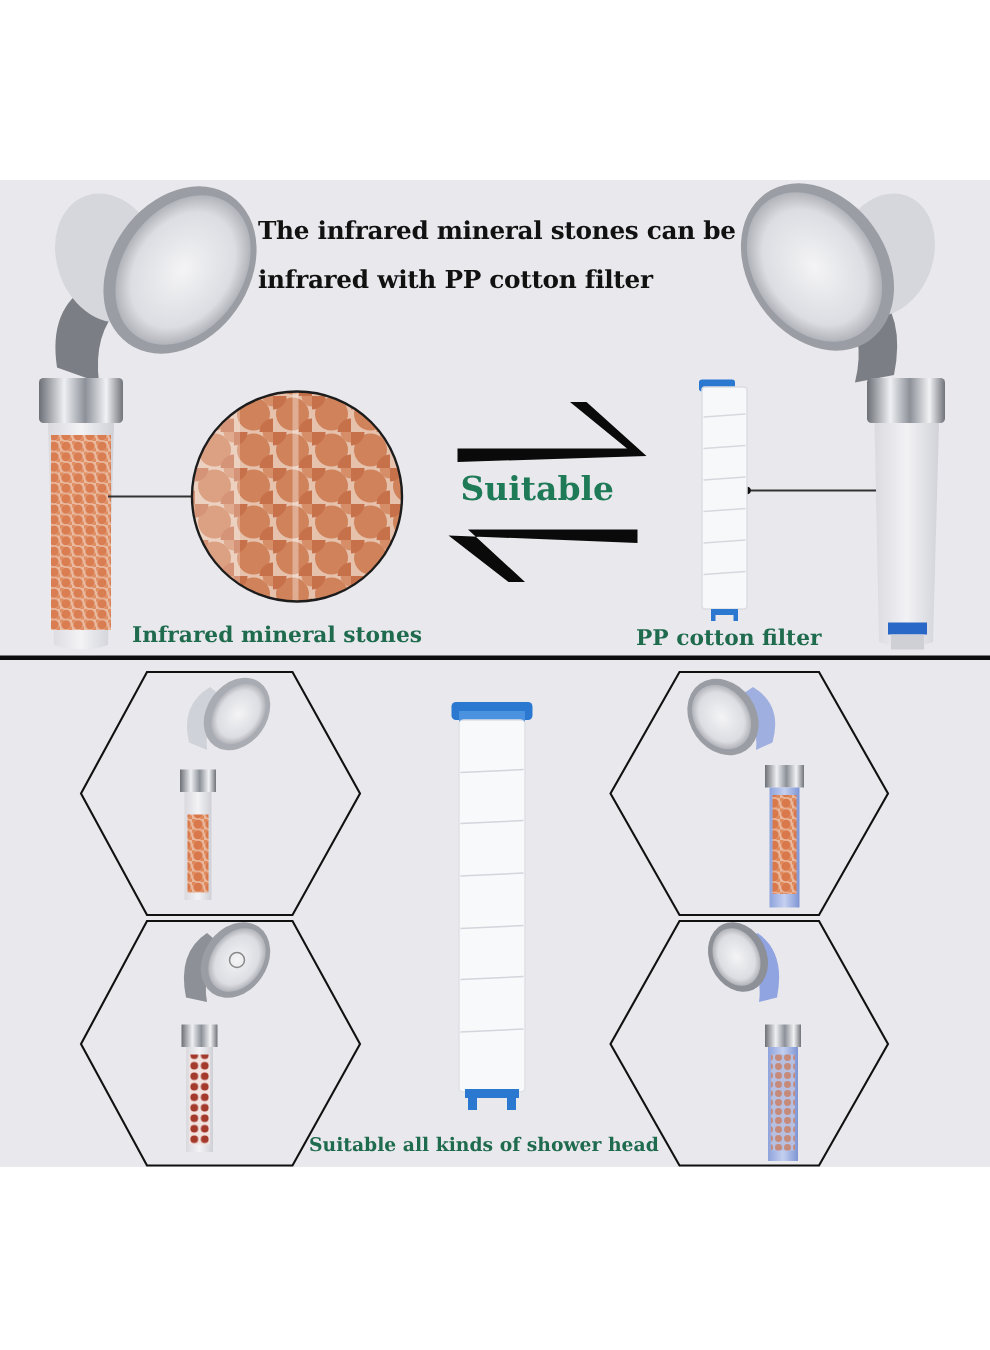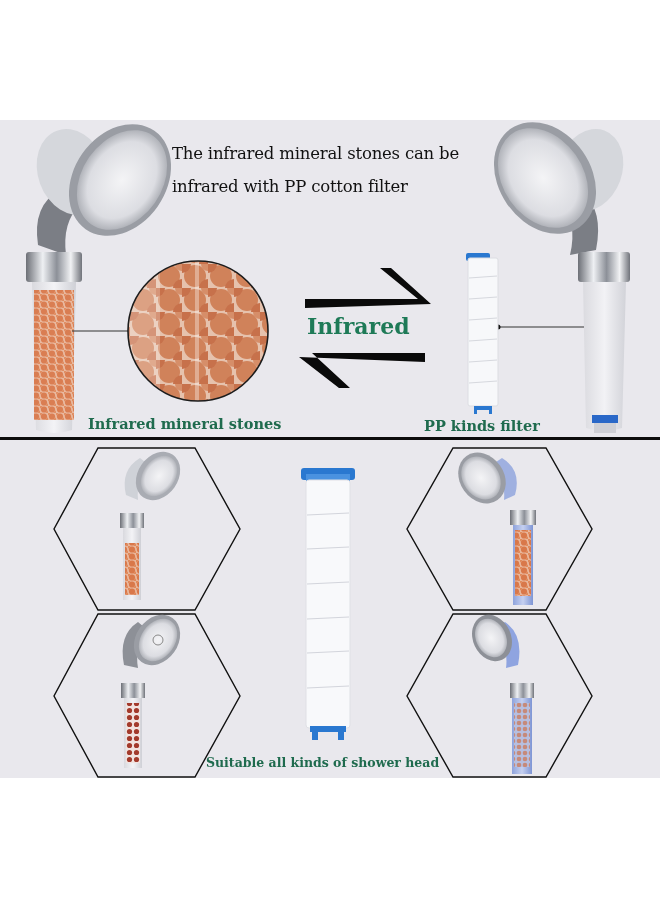--- a/index.html
+++ b/index.html
@@ -1,18 +1,18 @@
 <!DOCTYPE html>
 <html><head>
 <meta charset="utf-8">
 <style>
   html, body { margin:0; padding:0; background:#ffffff; }
   body { width:660px; height:900px; position:relative; overflow:hidden; font-family:"DejaVu Serif", serif; }
   .panel { position:absolute; left:0; top:120px; width:660px; height:658px; background:#e9e8ed; }
-  .headline { position:absolute; left:172px; font-family:"DejaVu Serif", serif; font-weight:normal; font-size:16.5px; color:#111; white-space:nowrap; letter-spacing:-0.2px; }
+  .headline { position:absolute; left:172px; font-family:"DejaVu Serif", serif; font-weight:bold; font-size:16.5px; color:#111; white-space:nowrap; letter-spacing:-0.2px; }
   .green-label { position:absolute; font-family:"DejaVu Serif", serif; font-weight:bold; color:#1f6b4e; white-space:nowrap; }
   .divider { position:absolute; left:0; top:437px; width:660px; height:3px; background:#0c0c0c; }
   svg { position:absolute; overflow:visible; }
 </style>
 </head>
 <body>
 
 <div class="panel"></div>
 
 <svg width="660" height="440" style="left:0;top:0">
@@ -111,23 +111,23 @@
   <rect x="474" y="406" width="3" height="8" fill="#2a78d0"></rect>
   <rect x="489" y="406" width="3" height="8" fill="#2a78d0"></rect>
 
   <path d="M305 299 L418 299 L380 268 L391 268 L431 304 L305 308 Z" fill="#0a0a0a"></path>
   <path d="M425 353 L312 353 L350 388 L339 388 L299 357 L425 362 Z" fill="#0a0a0a"></path>
 </svg>
 
 <div class="headline" style="top:144px">The infrared mineral stones can be</div>
 <div class="headline" style="top:177px">infrared with PP cotton filter</div>
 
-<div class="green-label" style="left:307px;top:313px;font-size:22px;color:#1e7a57;">Infrared</div>
+<div class="green-label" style="left:307px;top:313px;font-size:22px;color:#1e7a57;">Suitable</div>
 <div class="green-label" style="left:88px;top:415px;font-size:14.5px;">Infrared mineral stones</div>
-<div class="green-label" style="left:424px;top:417px;font-size:14.5px;">PP kinds filter</div>
+<div class="green-label" style="left:424px;top:417px;font-size:14.5px;">PP cotton filter</div>
 
 <div class="divider"></div>
 
 <svg width="660" height="900" style="left:0;top:0">
 
   <g fill="none" stroke="#111" stroke-width="1.4">
     <polygon points="98,448 195,448 240,529 195,610 98,610 54,529"></polygon>
     <polygon points="98,614 195,614 240,696 195,777 98,777 54,696"></polygon>
     <polygon points="453,448 546,448 592,529 546,610 453,610 407,529"></polygon>
     <polygon points="453,614 546,614 592,696 546,777 453,777 407,696"></polygon>

